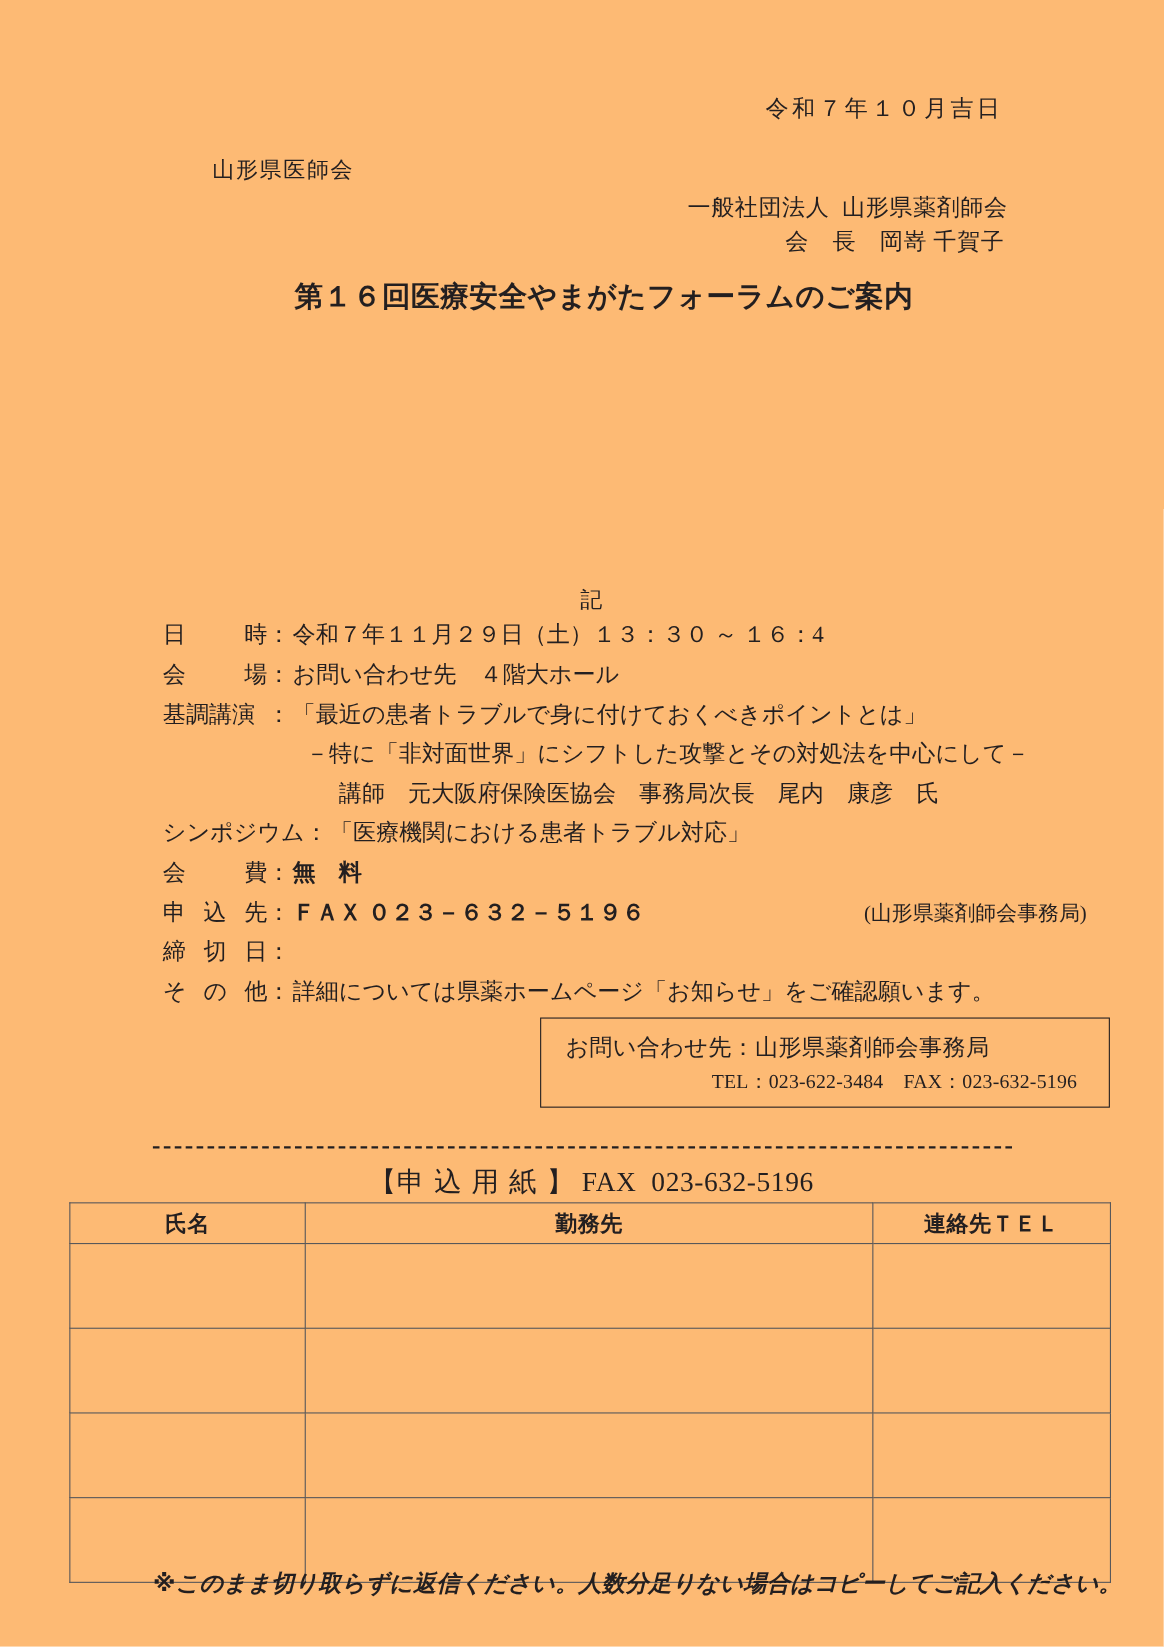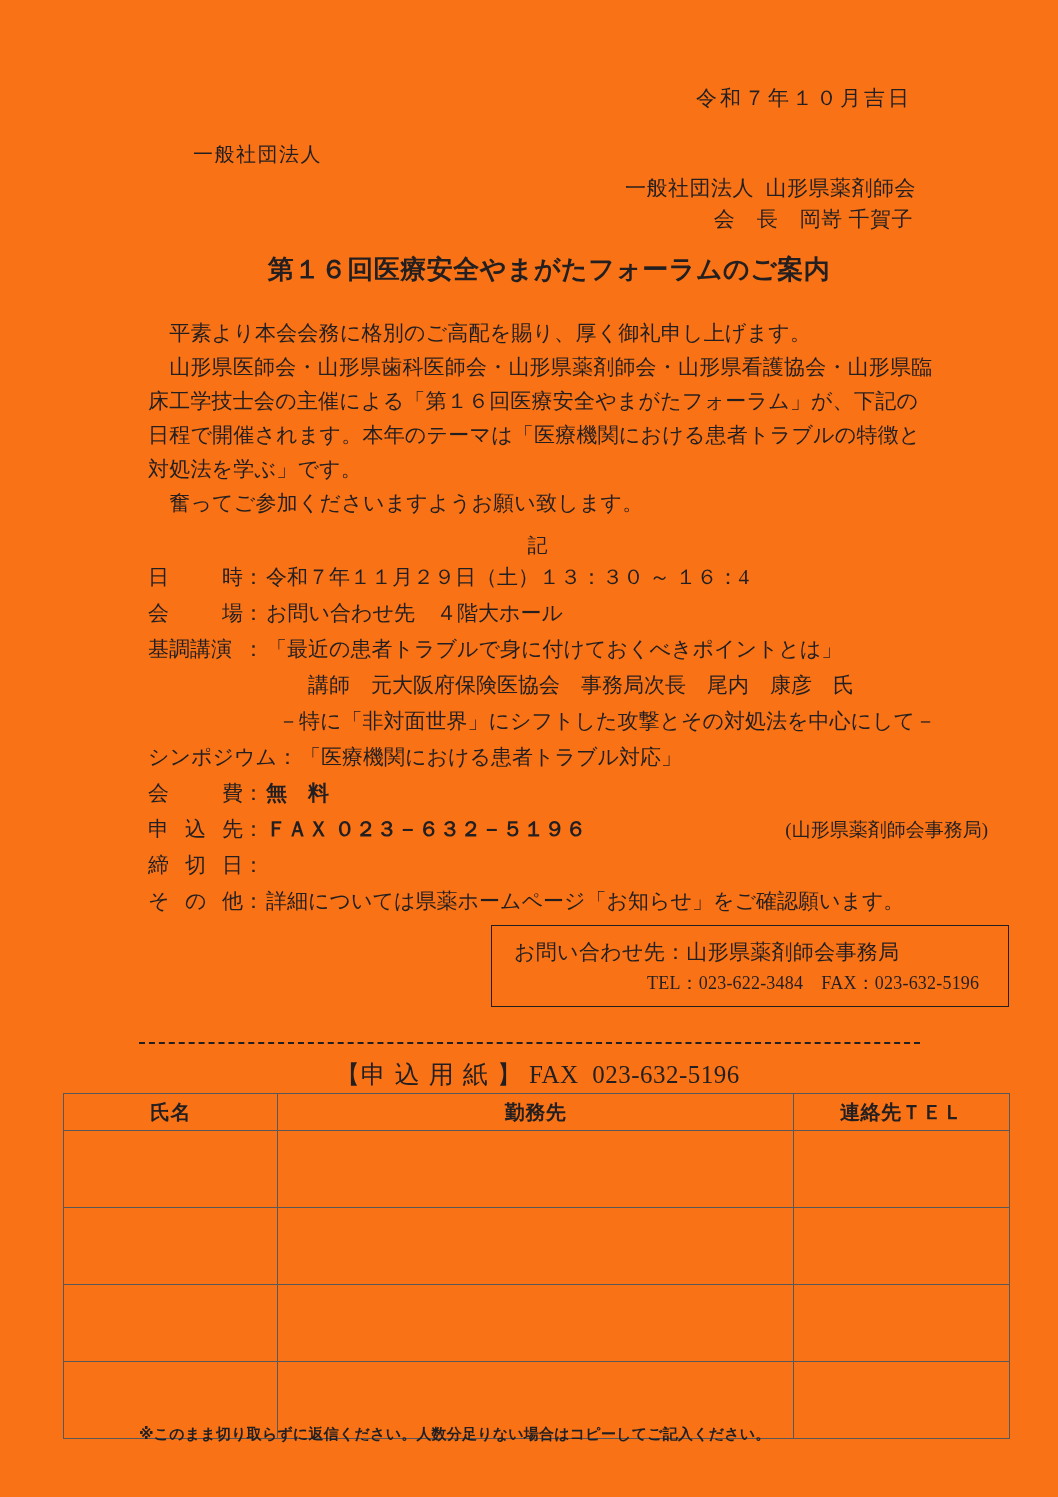--- a/index.html
+++ b/index.html
@@ -9,21 +9,21 @@
   }
   body {
     font-family: "Liberation Serif", "DejaVu Serif", serif;
     color: #231f20;
     -webkit-font-smoothing: antialiased;
   }
   .page {
     position: relative;
     width: 1058px;
     height: 1497px;
-    background: #f97316;
+    background: #fdba74;
     overflow: hidden;
   }
 
   
   .abs { position: absolute; white-space: pre; }
   .mincho { font-family: "Liberation Serif", "DejaVu Serif", serif; }
 
   
   .date-line {
     left: 0; top: 84px;
@@ -175,43 +175,39 @@
     letter-spacing: 0.5px;
   }
   table.appform th { height: 36px; }
   table.appform td { height: 76px; }
   col.c-name { width: 214px; }
   col.c-work { width: 516px; }
   col.c-tel  { width: 216px; }
 
   .form-note {
     left: 139px; top: 1425px;
-    font-size: 15px;
+    font-size: 21px;
     font-weight: bold;
     font-family: "Liberation Sans", "DejaVu Sans", sans-serif;
     letter-spacing: 0.2px;
+    font-style: italic;
   }
 </style>
 </head>
 <body>
 
 <div class="page">
 
   <div class="abs date-line mincho">令和７年１０月吉日</div>
-  <div class="abs addressee mincho">一般社団法人</div>
+  <div class="abs addressee mincho">山形県医師会</div>
   <div class="abs org-name mincho">一般社団法人  山形県薬剤師会</div>
   <div class="abs org-chief mincho">会　長　岡嵜 千賀子</div>
 
   <div class="abs doc-title">第１６回医療安全やまがたフォーラムのご案内</div>
 
-  <div class="body-block mincho">
-    <p>　平素より本会会務に格別のご高配を賜り、厚く御礼申し上げます。</p>
-    <p>　山形県医師会・山形県歯科医師会・山形県薬剤師会・山形県看護協会・山形県臨床工学技士会の主催による「第１６回医療安全やまがたフォーラム」が、下記の日程で開催されます。本年のテーマは「医療機関における患者トラブルの特徴と対処法を学ぶ」です。</p>
-    <p>　奮ってご参加くださいますようお願い致します。</p>
-  </div>
 
   <div class="abs ki-mark mincho">記</div>
 
   <div class="details mincho">
 
     <div class="drow">
       <span class="dlabel"><span>日</span><span>時</span></span>
       <span class="dcolon">：</span>
       <span class="dval">令和７年１１月２９日（土）１３：３０ ～ １６：4</span>
     </div>
@@ -219,28 +215,28 @@
     <div class="drow">
       <span class="dlabel"><span>会</span><span>場</span></span>
       <span class="dcolon">：</span>
       <span class="dval">お問い合わせ先　４階大ホール</span>
     </div>
 
     <div class="drow">
       <span class="dlabel solid">基調講演</span>
       <span class="dcolon">：</span>
       <span class="dval">「最近の患者トラブルで身に付けておくべきポイントとは」</span>
+    </div>
+
+    <div class="drow dindent-2">
+      <span>－特に「非対面世界」にシフトした攻撃とその対処法を中心にして－</span>
     </div>
 
     <div class="drow" style="padding-left:160px;">
       <span>講師　元大阪府保険医協会　事務局次長　尾内　康彦　氏</span>
-    </div>
-
-    <div class="drow dindent-2">
-      <span>－特に「非対面世界」にシフトした攻撃とその対処法を中心にして－</span>
     </div>
 
     <div class="drow">
       <span class="dlabel solid" style="width:auto;flex:0 0 auto;">シンポジウム</span>
       <span class="dcolon">：</span>
       <span class="dval">「医療機関における患者トラブル対応」</span>
     </div>
 
     <div class="drow">
       <span class="dlabel"><span>会</span><span>費</span></span>

